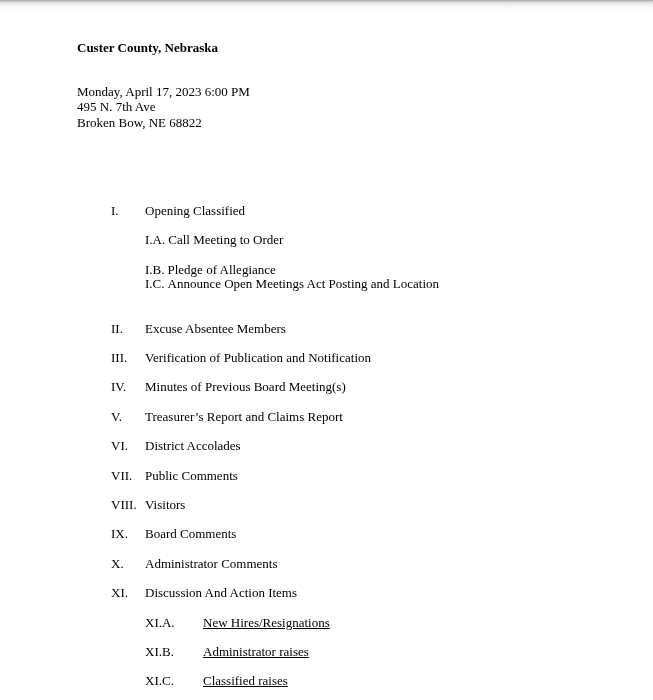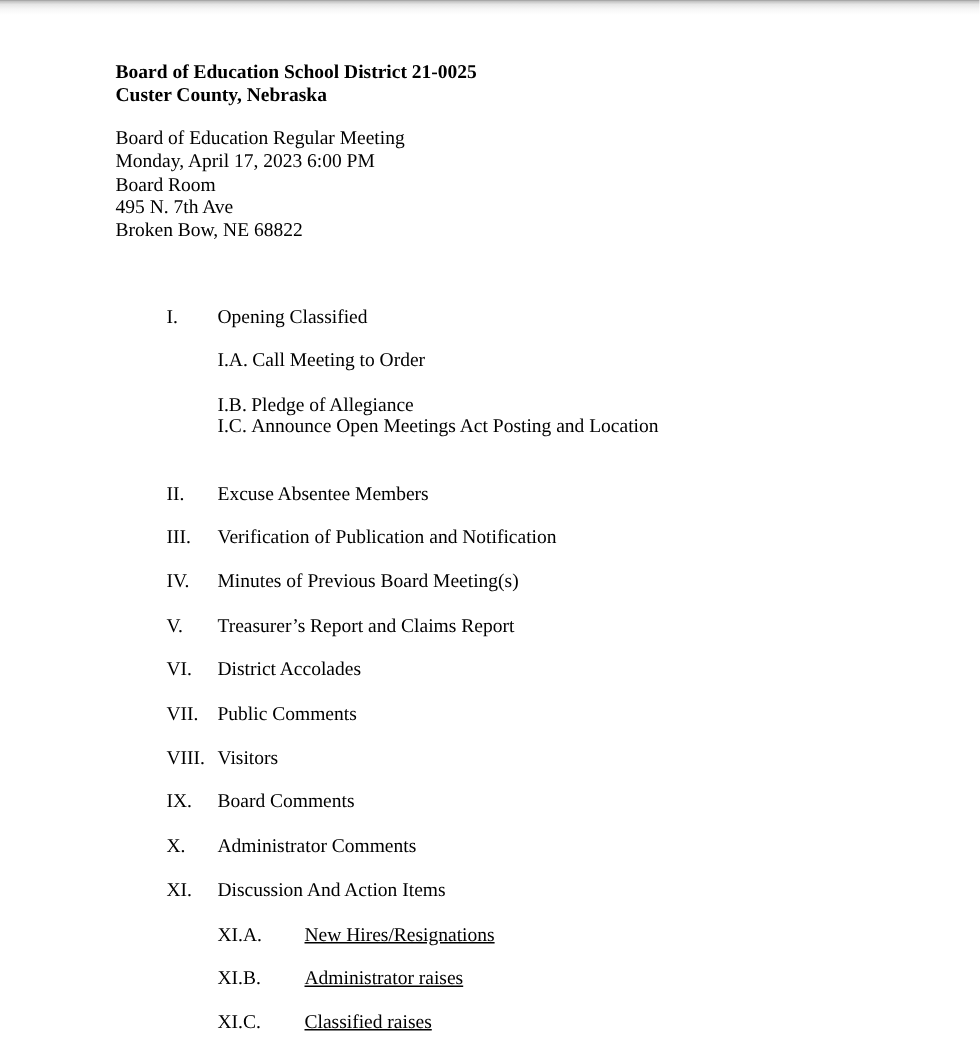--- a/index.html
+++ b/index.html
@@ -75,28 +75,25 @@
     .row-sub-tab .text { left: 58px; text-decoration: underline; }
   </style>
 </head>
 <body>
 
 <div class="top-shadow"></div>
 
 <div class="page">
 
   <div class="header-block">
-    <div class="bold">Board of Education School District 21-0025</div>
     <div class="bold">Custer County, Nebraska</div>
   </div>
 
   <div class="meeting-block">
-    <div>Board of Education Regular Meeting</div>
     <div>Monday, April 17, 2023 6:00 PM</div>
-    <div>Board Room</div>
     <div>495 N. 7th Ave</div>
     <div>Broken Bow, NE 68822</div>
   </div>
 
   <div class="agenda" id="agenda">
       <div class="agenda-row row-main" style="top: 203px;">
         <span class="num">I.</span>
         <span class="text">Opening Classified</span>
       </div>
       <div class="agenda-row row-sub-inline" style="top: 232.4px; font-family: Liberation Serif, serif;"><span class="num">I.A.</span><span class="text">Call Meeting to Order</span></div>

